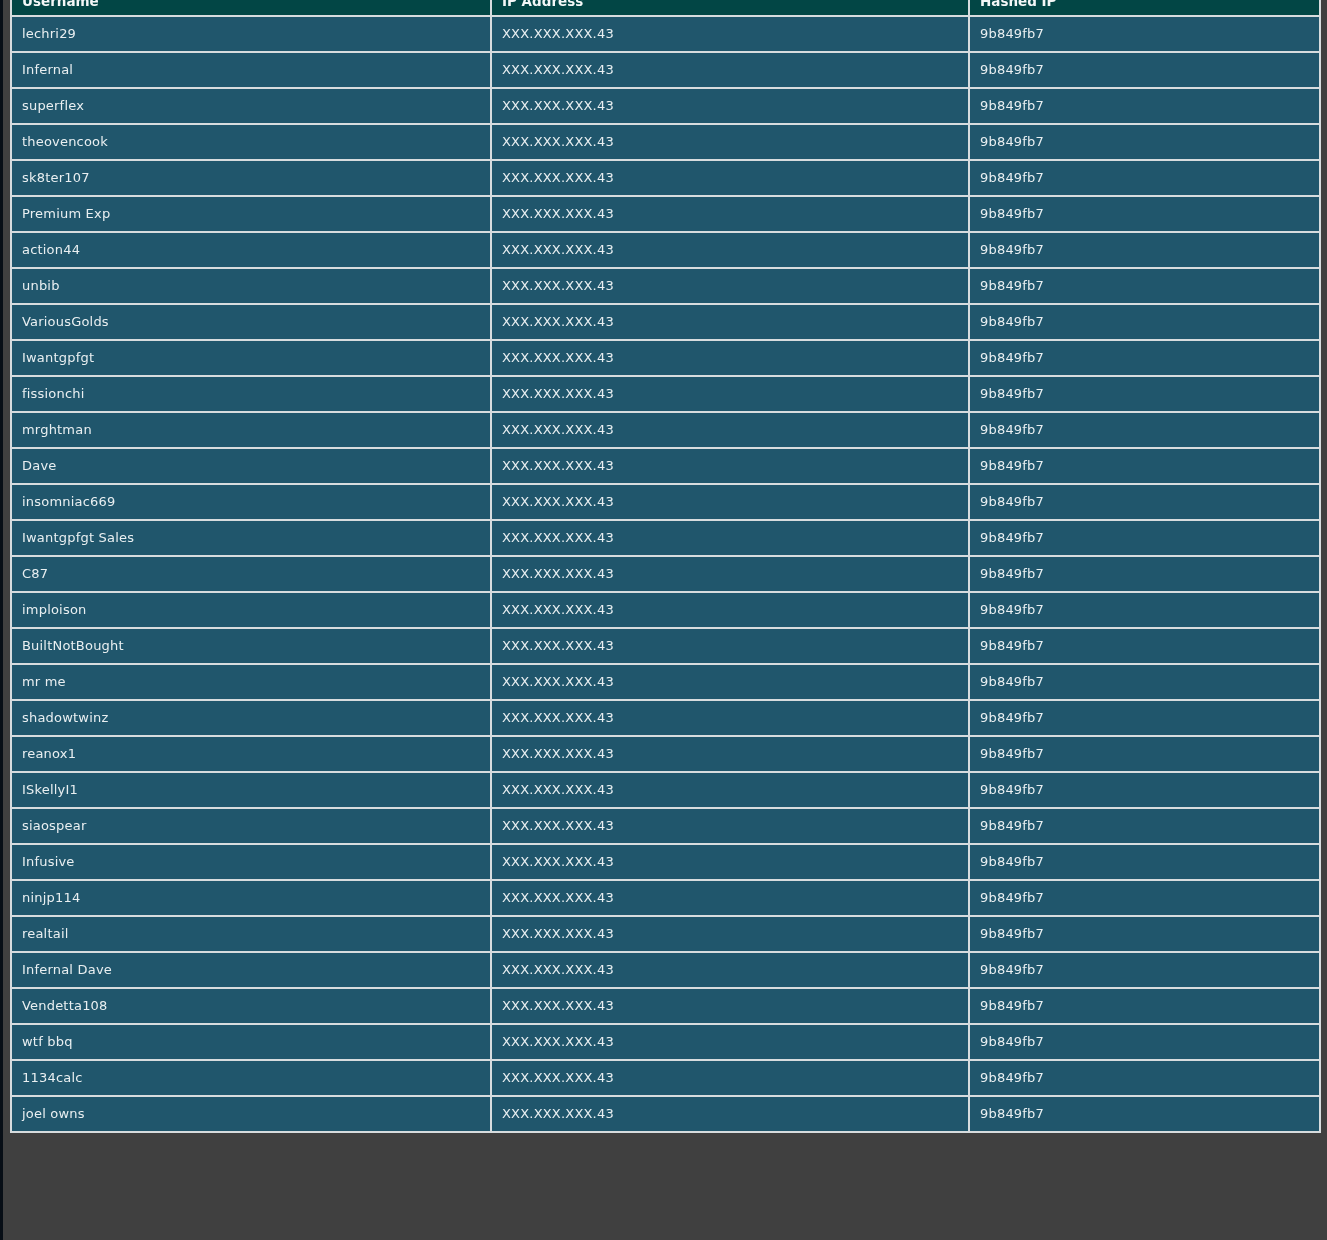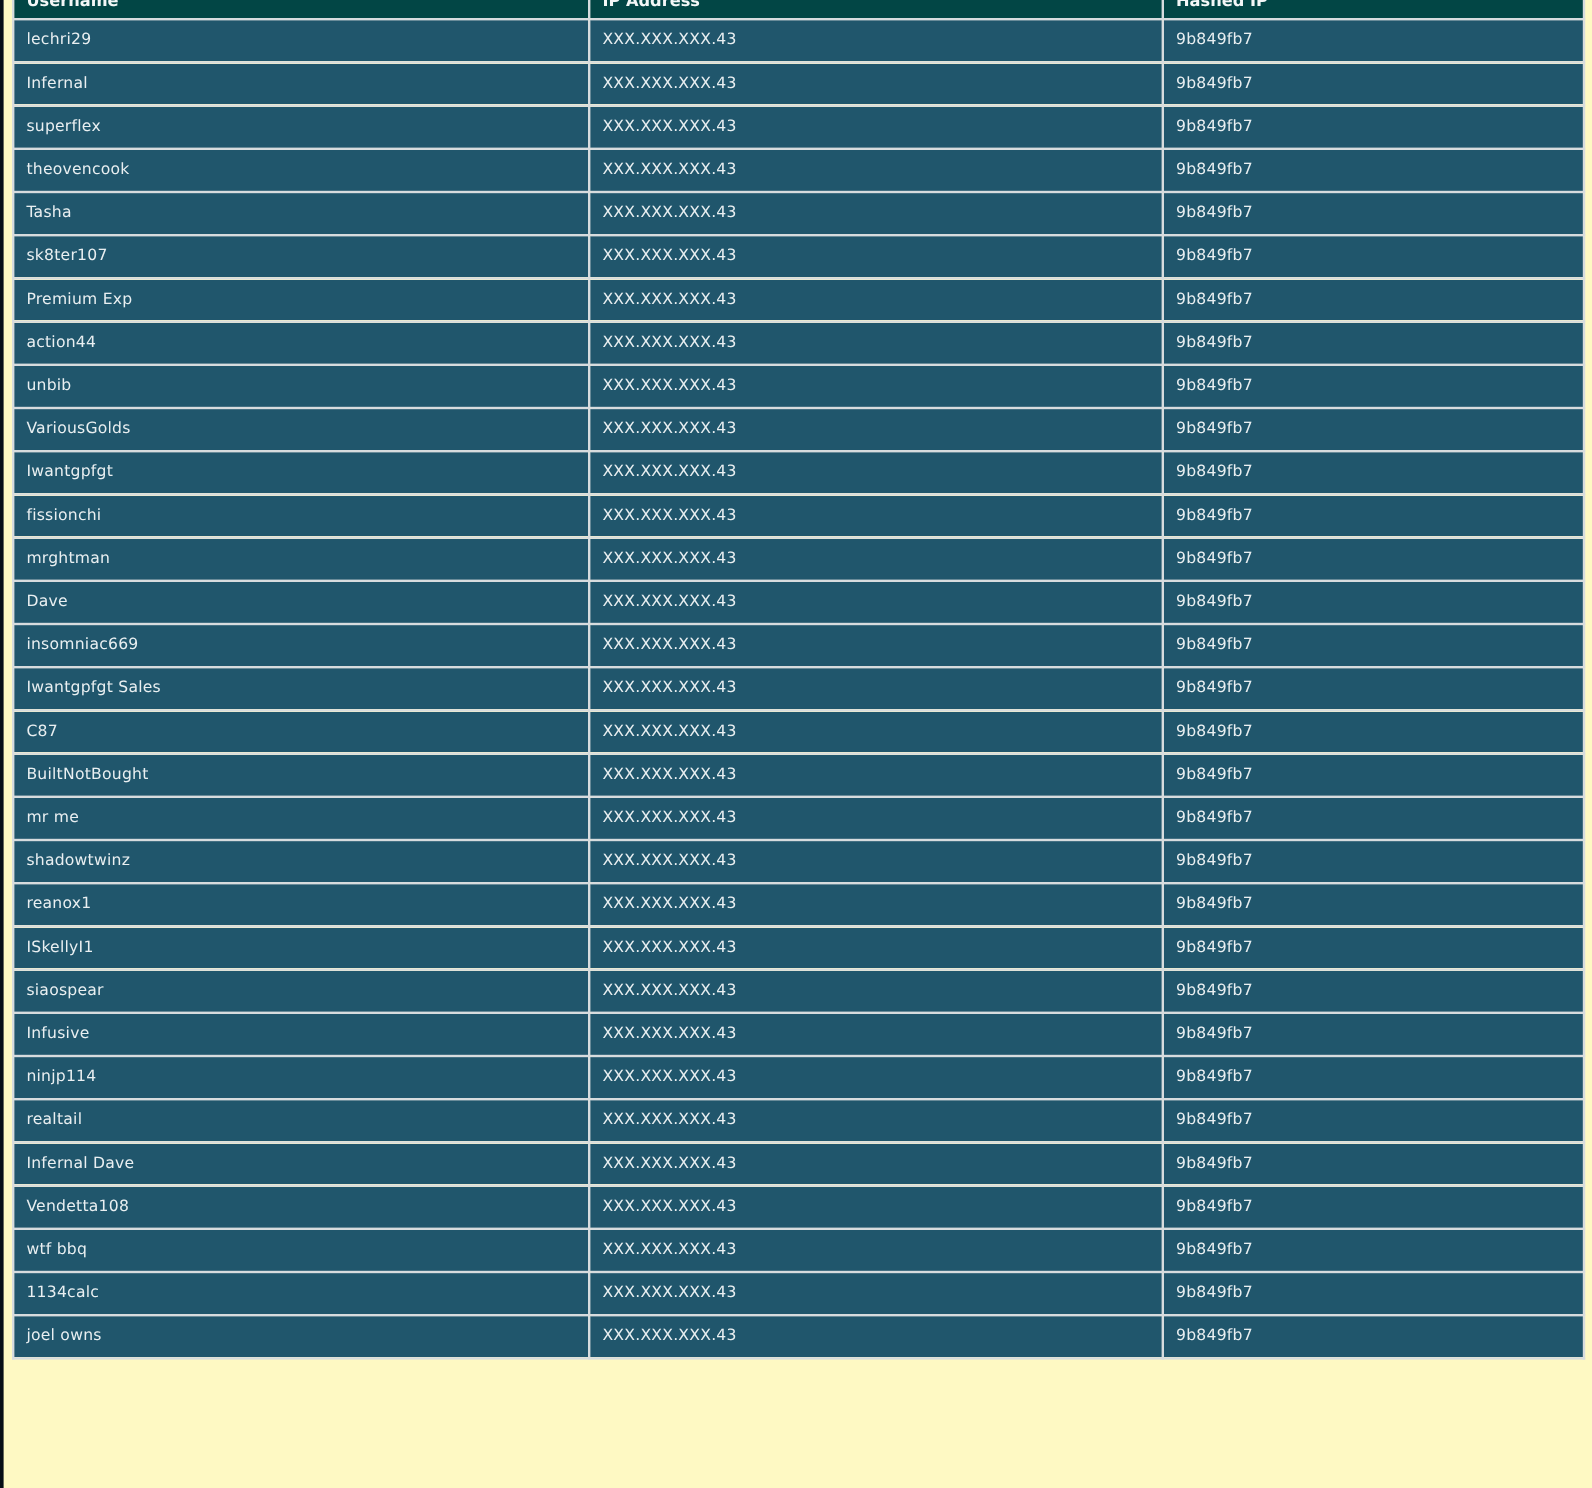--- a/index.html
+++ b/index.html
@@ -9,21 +9,21 @@
     width: 1327px;
     height: 1240px;
     overflow: hidden;
     background: #131f2b;
     font-family: "DejaVu Sans", "Liberation Sans", sans-serif;
   }
   .page {
     position: relative;
     width: 1327px;
     height: 1240px;
-    background: #fef9c3;
+    background: #404040;
     overflow: hidden;
   }
   .left-edge {
     position: absolute;
     left: 0; top: 0;
     width: 3px; height: 100%;
     background: #070e16;
     z-index: 2;
   }
   table.ip-table {
@@ -96,25 +96,20 @@
           <td>superflex</td>
           <td>XXX.XXX.XXX.43</td>
           <td>9b849fb7</td>
         </tr>
         <tr>
           <td>theovencook</td>
           <td>XXX.XXX.XXX.43</td>
           <td>9b849fb7</td>
         </tr>
         <tr>
-          <td>Tasha</td>
-          <td>XXX.XXX.XXX.43</td>
-          <td>9b849fb7</td>
-        </tr>
-        <tr>
           <td>sk8ter107</td>
           <td>XXX.XXX.XXX.43</td>
           <td>9b849fb7</td>
         </tr>
         <tr>
           <td>Premium Exp</td>
           <td>XXX.XXX.XXX.43</td>
           <td>9b849fb7</td>
         </tr>
         <tr>
@@ -157,20 +152,25 @@
           <td>XXX.XXX.XXX.43</td>
           <td>9b849fb7</td>
         </tr>
         <tr>
           <td>Iwantgpfgt Sales</td>
           <td>XXX.XXX.XXX.43</td>
           <td>9b849fb7</td>
         </tr>
         <tr>
           <td>C87</td>
+          <td>XXX.XXX.XXX.43</td>
+          <td>9b849fb7</td>
+        </tr>
+        <tr>
+          <td>imploison</td>
           <td>XXX.XXX.XXX.43</td>
           <td>9b849fb7</td>
         </tr>
         <tr>
           <td>BuiltNotBought</td>
           <td>XXX.XXX.XXX.43</td>
           <td>9b849fb7</td>
         </tr>
         <tr>
           <td>mr me</td>

